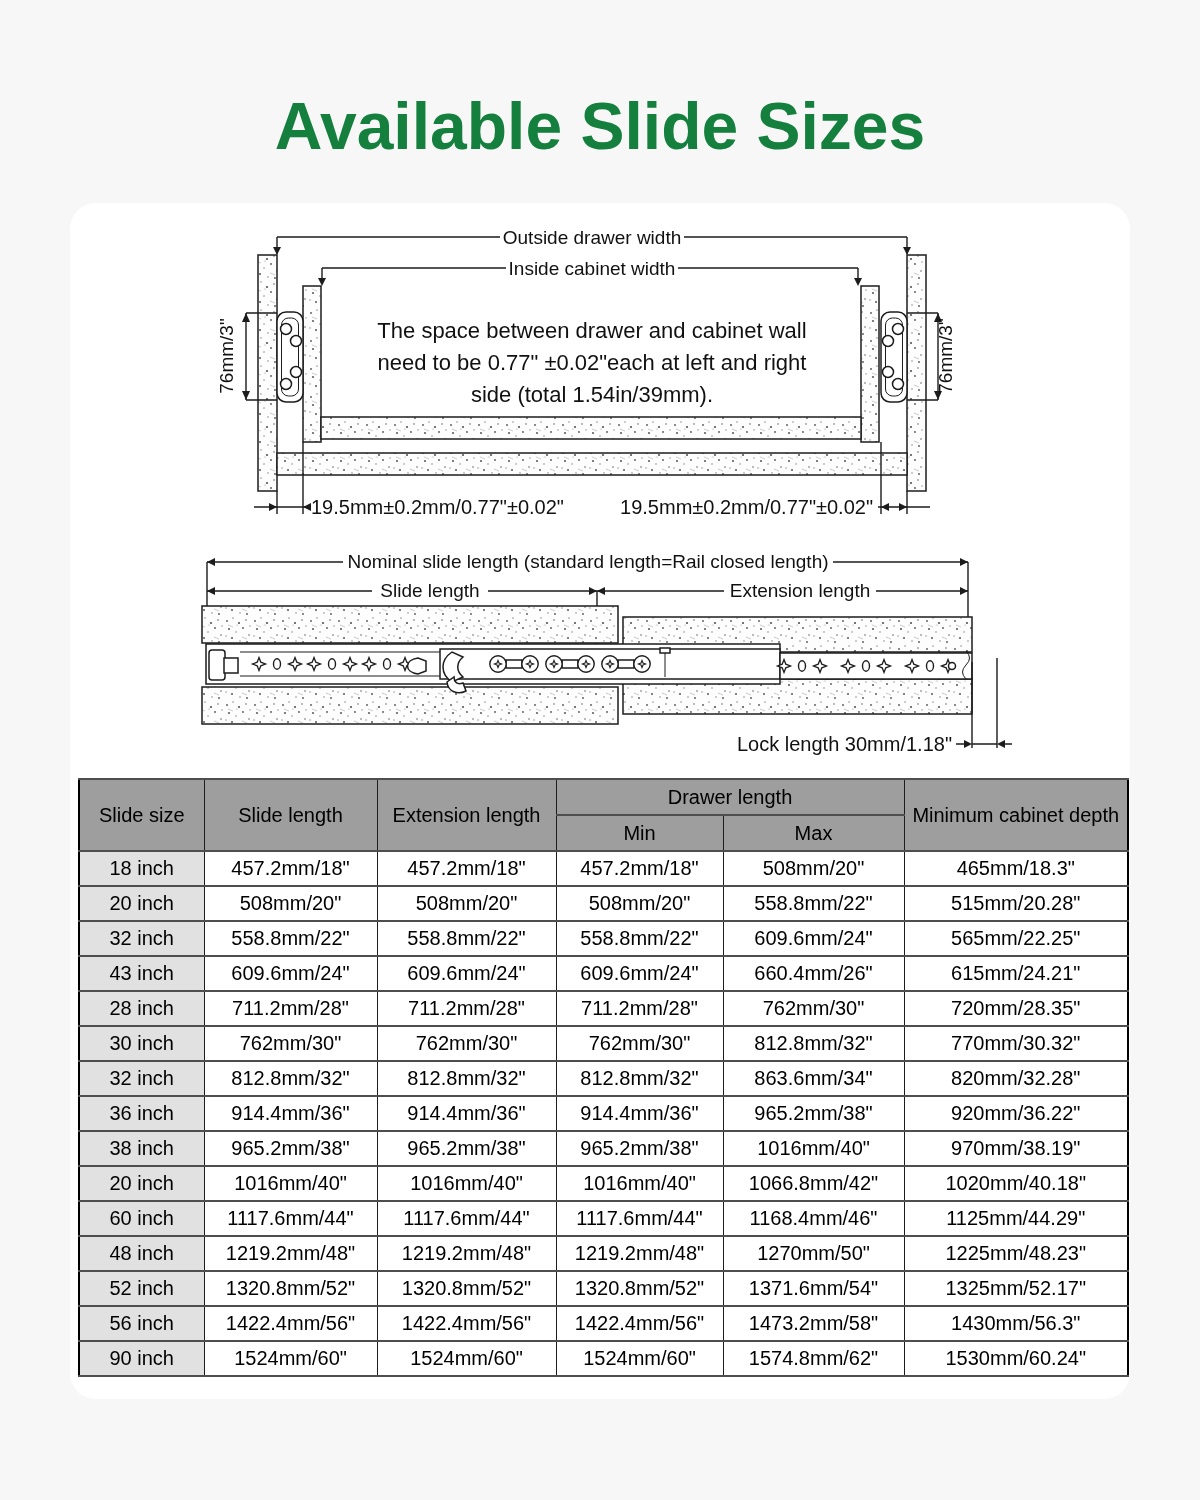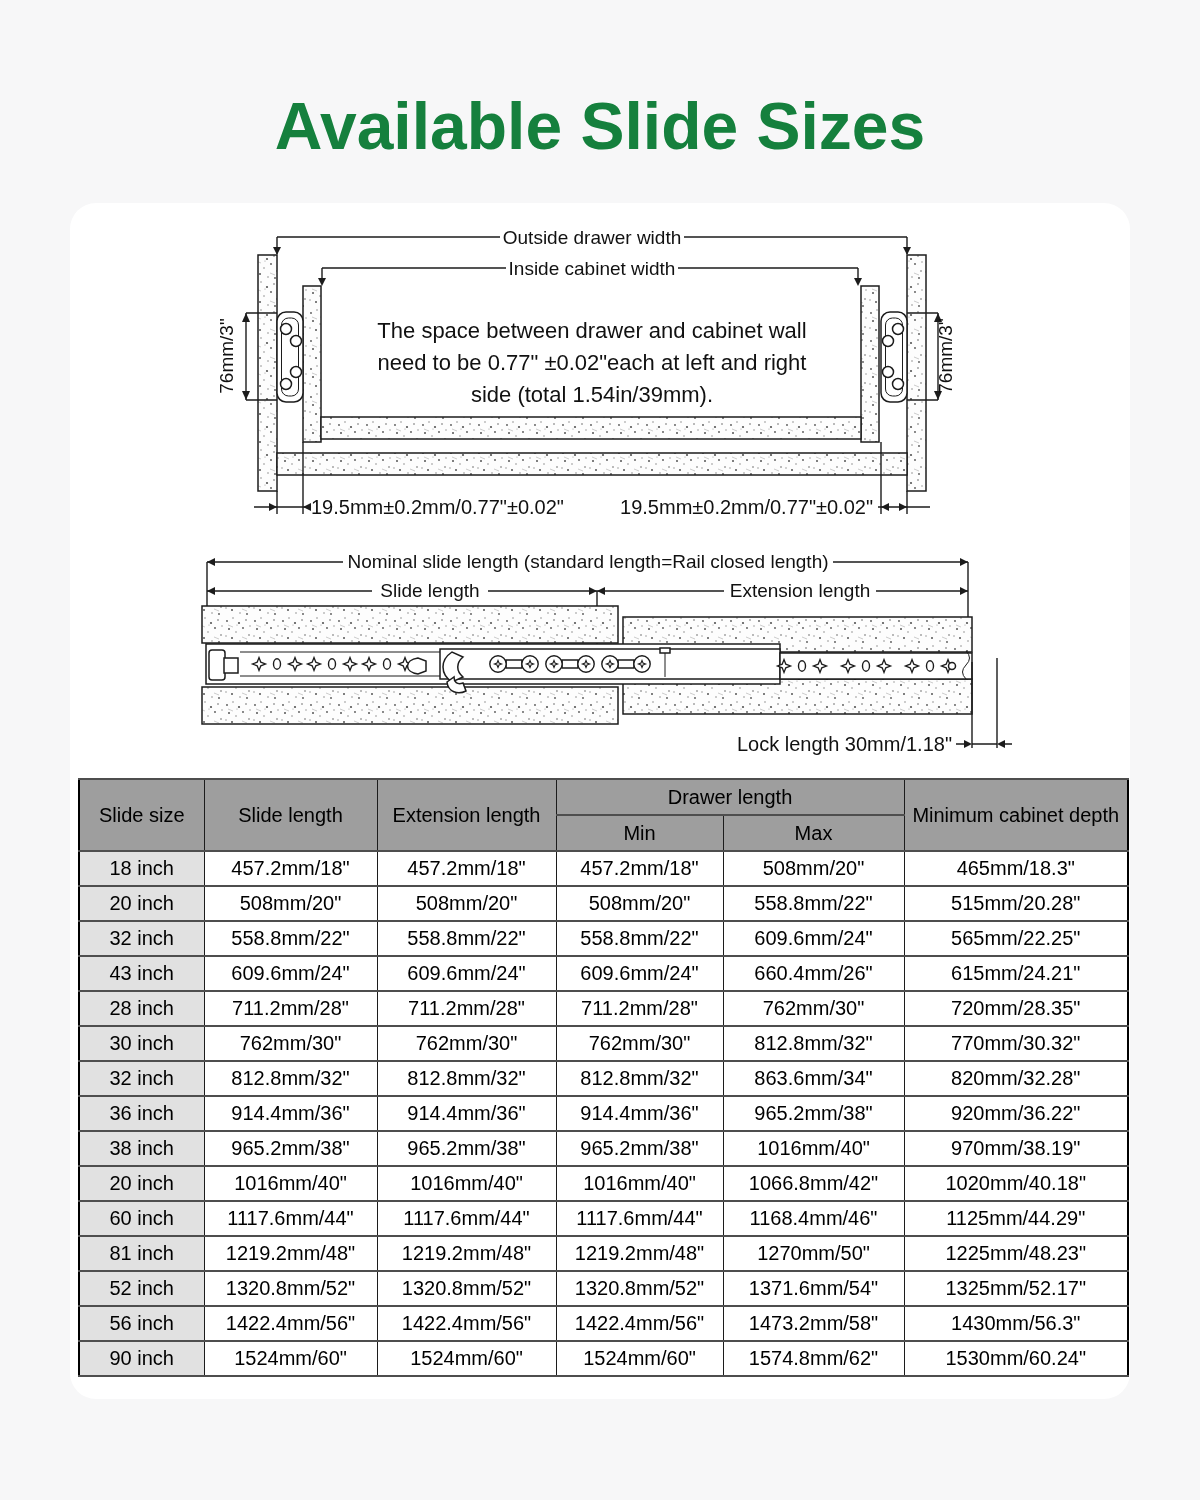--- a/index.html
+++ b/index.html
@@ -317,21 +317,21 @@
           </tr>
           <tr>
             <td>60 inch</td>
             <td>1117.6mm/44"</td>
             <td>1117.6mm/44"</td>
             <td>1117.6mm/44"</td>
             <td>1168.4mm/46"</td>
             <td>1125mm/44.29"</td>
           </tr>
           <tr>
-            <td>81 inch</td>
+            <td>48 inch</td>
             <td>1219.2mm/48"</td>
             <td>1219.2mm/48"</td>
             <td>1219.2mm/48"</td>
             <td>1270mm/50"</td>
             <td>1225mm/48.23"</td>
           </tr>
           <tr>
             <td>52 inch</td>
             <td>1320.8mm/52"</td>
             <td>1320.8mm/52"</td>

